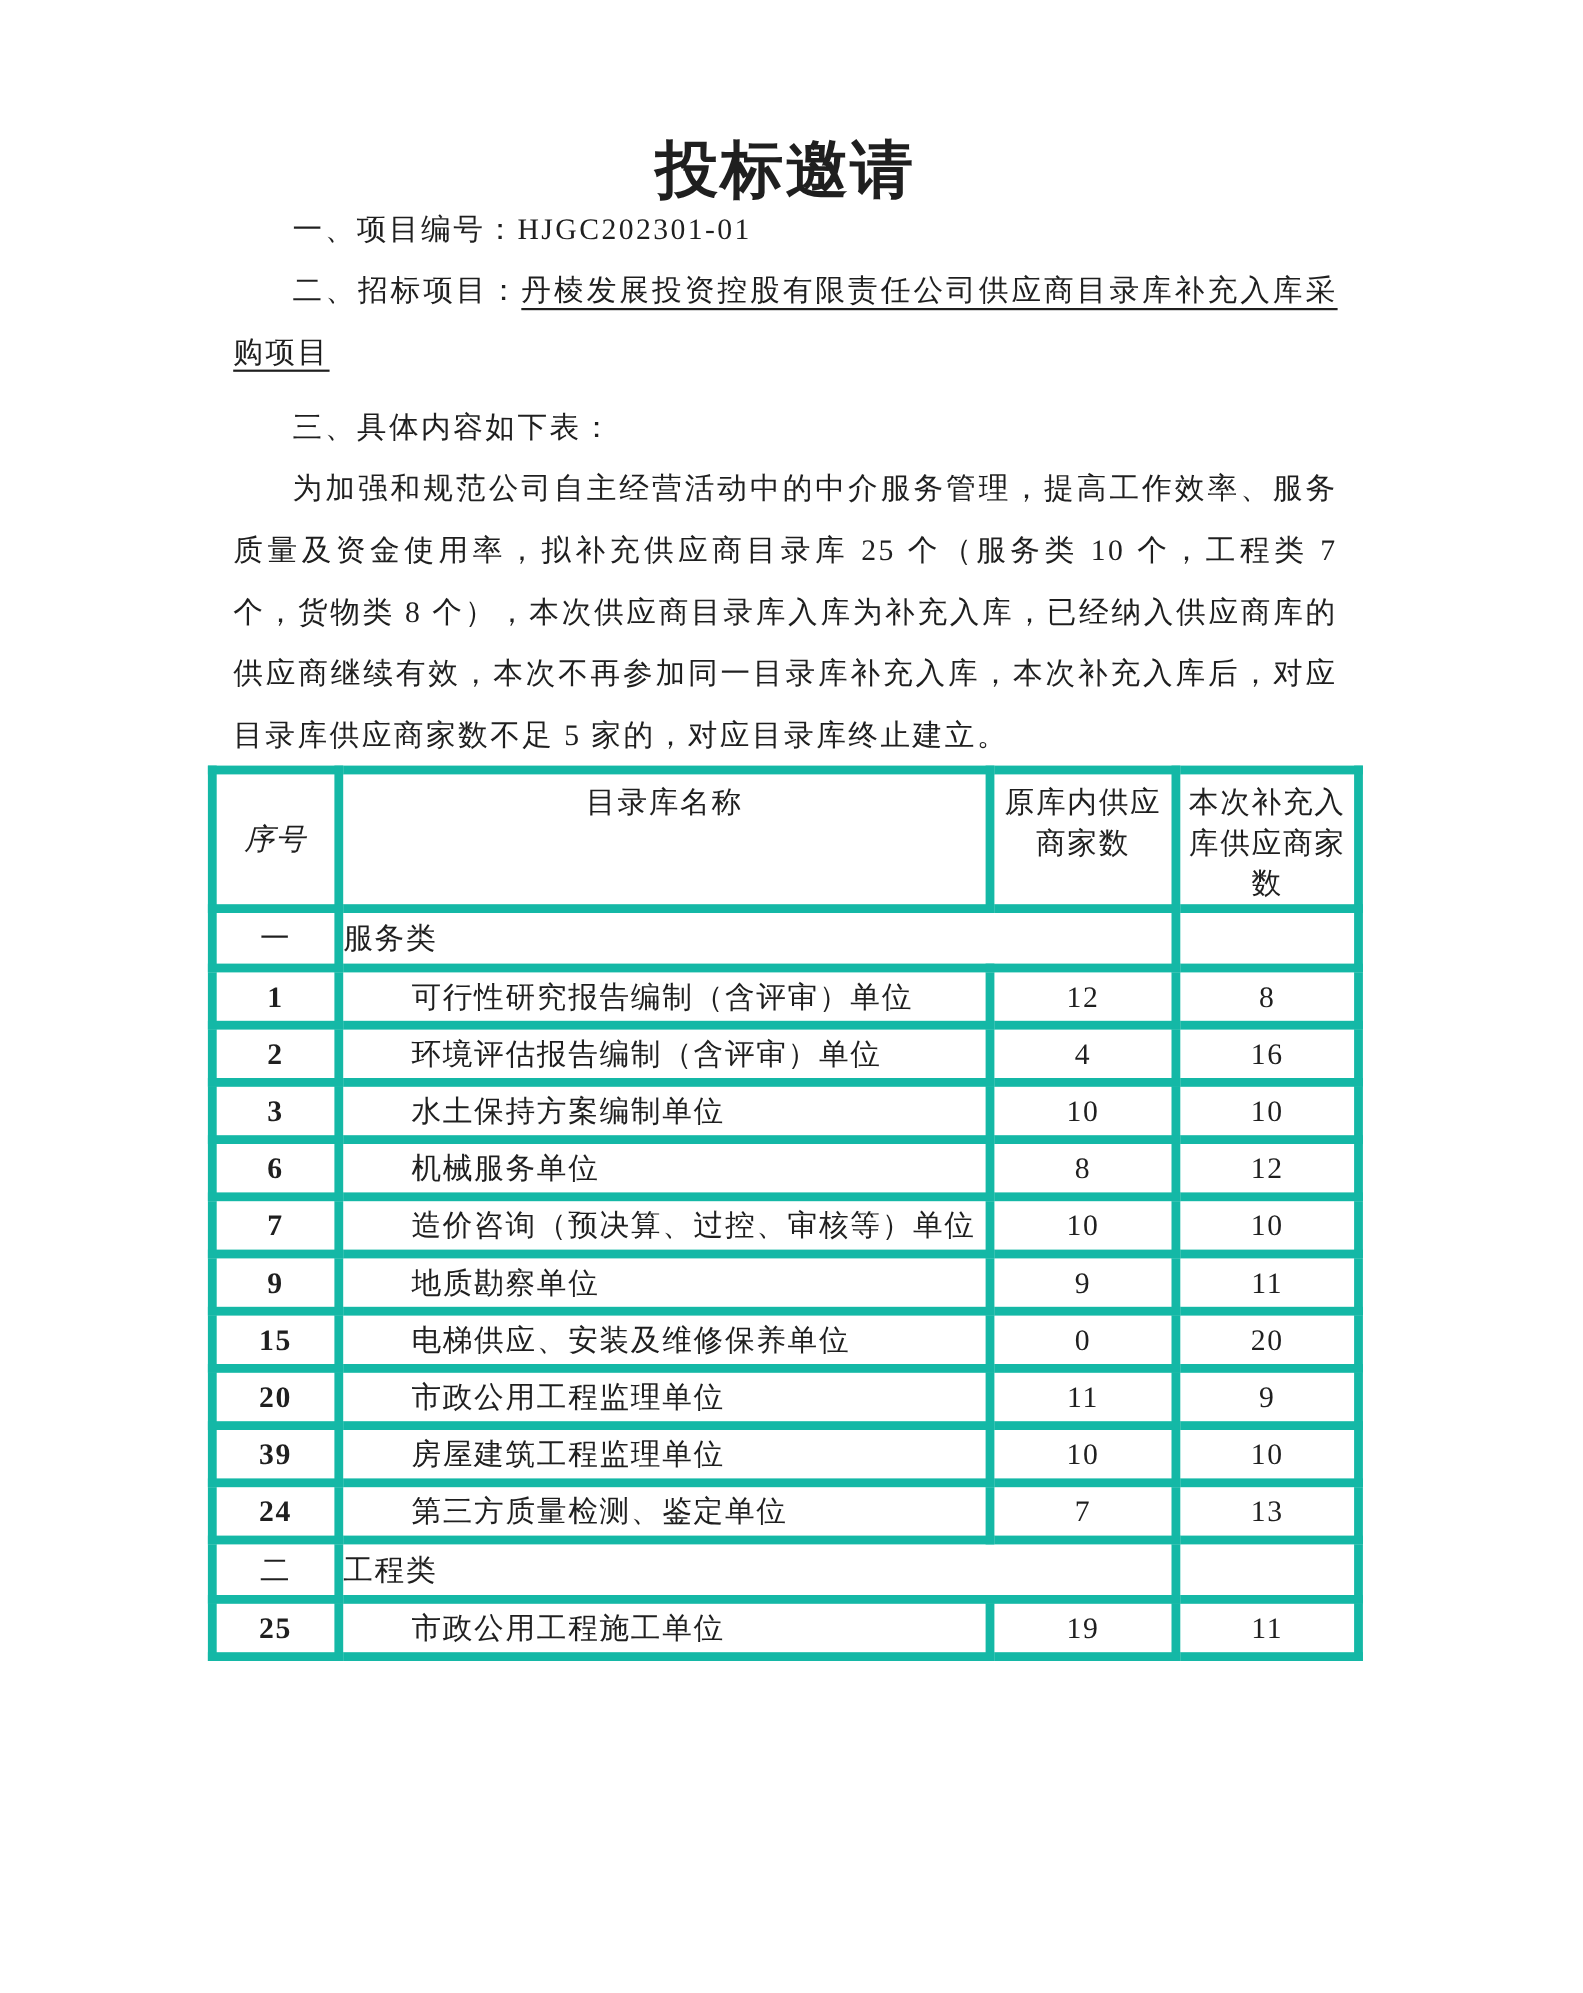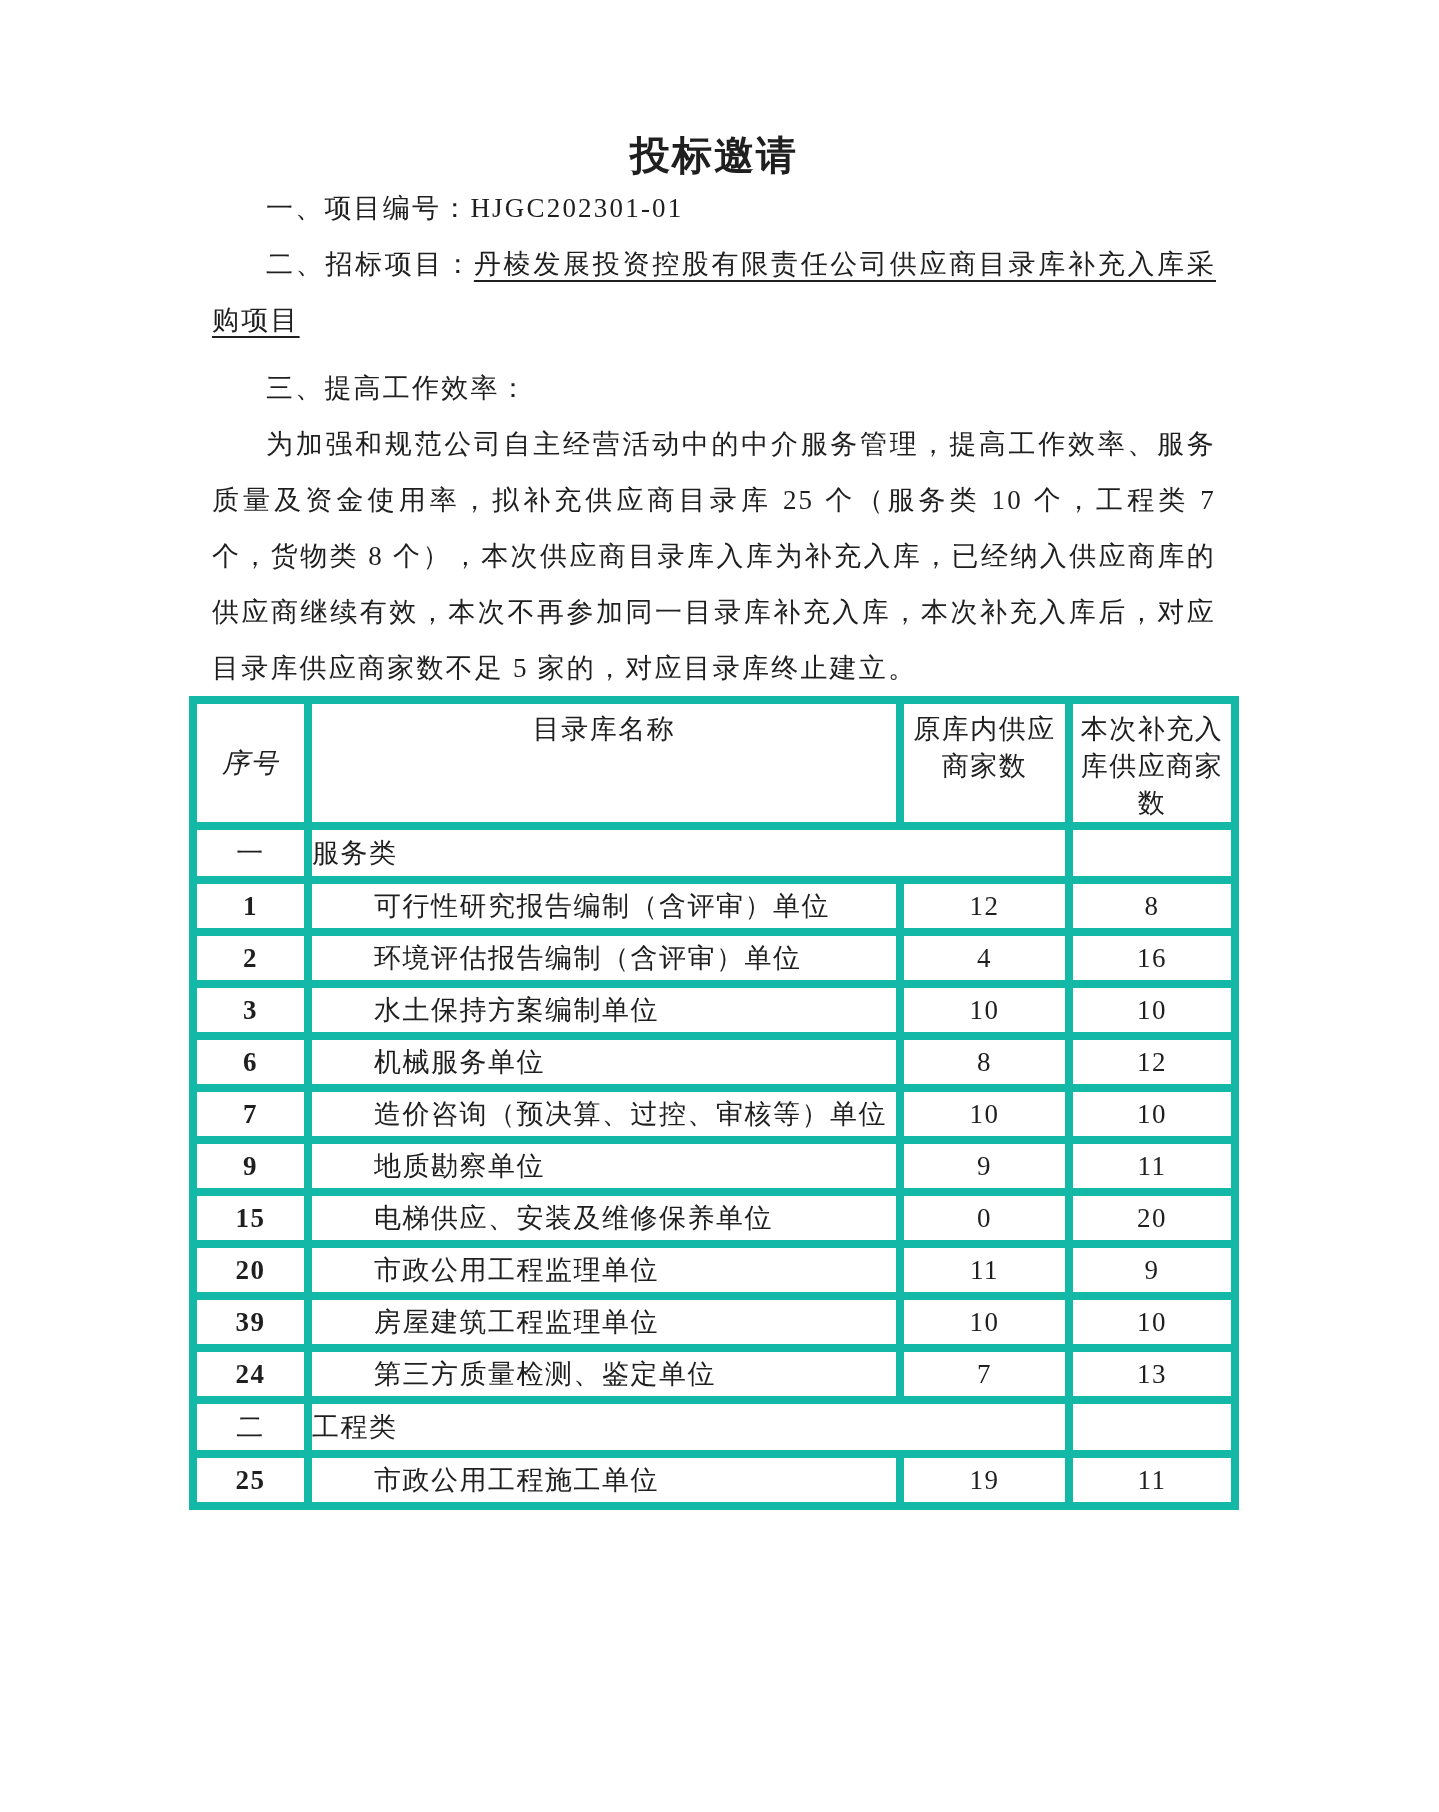--- a/index.html
+++ b/index.html
@@ -18,21 +18,21 @@
     padding-top: 132px;
     margin-left: 212px;
     width: 1004px;
     font-size: 27px;
     line-height: 56px;
     letter-spacing: 2.2px;
     text-align: justify;
   }
   .doc-title {
     margin: 0;
-    font-size: 40px;
+    font-size: 57px;
     line-height: 48px;
     font-weight: bold;
     letter-spacing: 2px;
     text-align: center;
   }
   p { margin: 0; }
   .para-first { margin-top: 14px; }
   .indent { text-indent: 2em; }
   .mt { margin-top: 12px; }
   .b { font-weight: normal; margin-top: 29px; }
@@ -84,21 +84,21 @@
 <div class="page">
   <div class="content">
 
     <h1 class="doc-title">投标邀请</h1>
 
 
     <p class="indent"><span class="b">一、项目编号：</span><span>HJGC202301-01</span></p>
 
     <p class="indent"><span class="b">二、招标项目：</span><span class="b u">丹棱发展投资控股有限责任公司供应商目录库补充入库采购项目</span></p>
 
-    <p class="indent mt"><span class="b">三、提高工作效率：</span></p>
+    <p class="indent mt"><span class="b">三、具体内容如下表：</span></p>
 
     <p class="indent">为加强和规范公司自主经营活动中的中介服务管理，提高工作效率、服务质量及资金使用率，拟补充供应商目录库 25 个（服务类 10 个，工程类 7 个，货物类 8 个），本次供应商目录库入库为补充入库，已经纳入供应商库的供应商继续有效，本次不再参加同一目录库补充入库，本次补充入库后，对应目录库供应商家数不足 5 家的，对应目录库终止建立。</p>
 
   </div>
 
   <div class="table-wrap">
     <table class="catalog">
       <colgroup>
         <col style="width:115px">
         <col style="width:592px">

